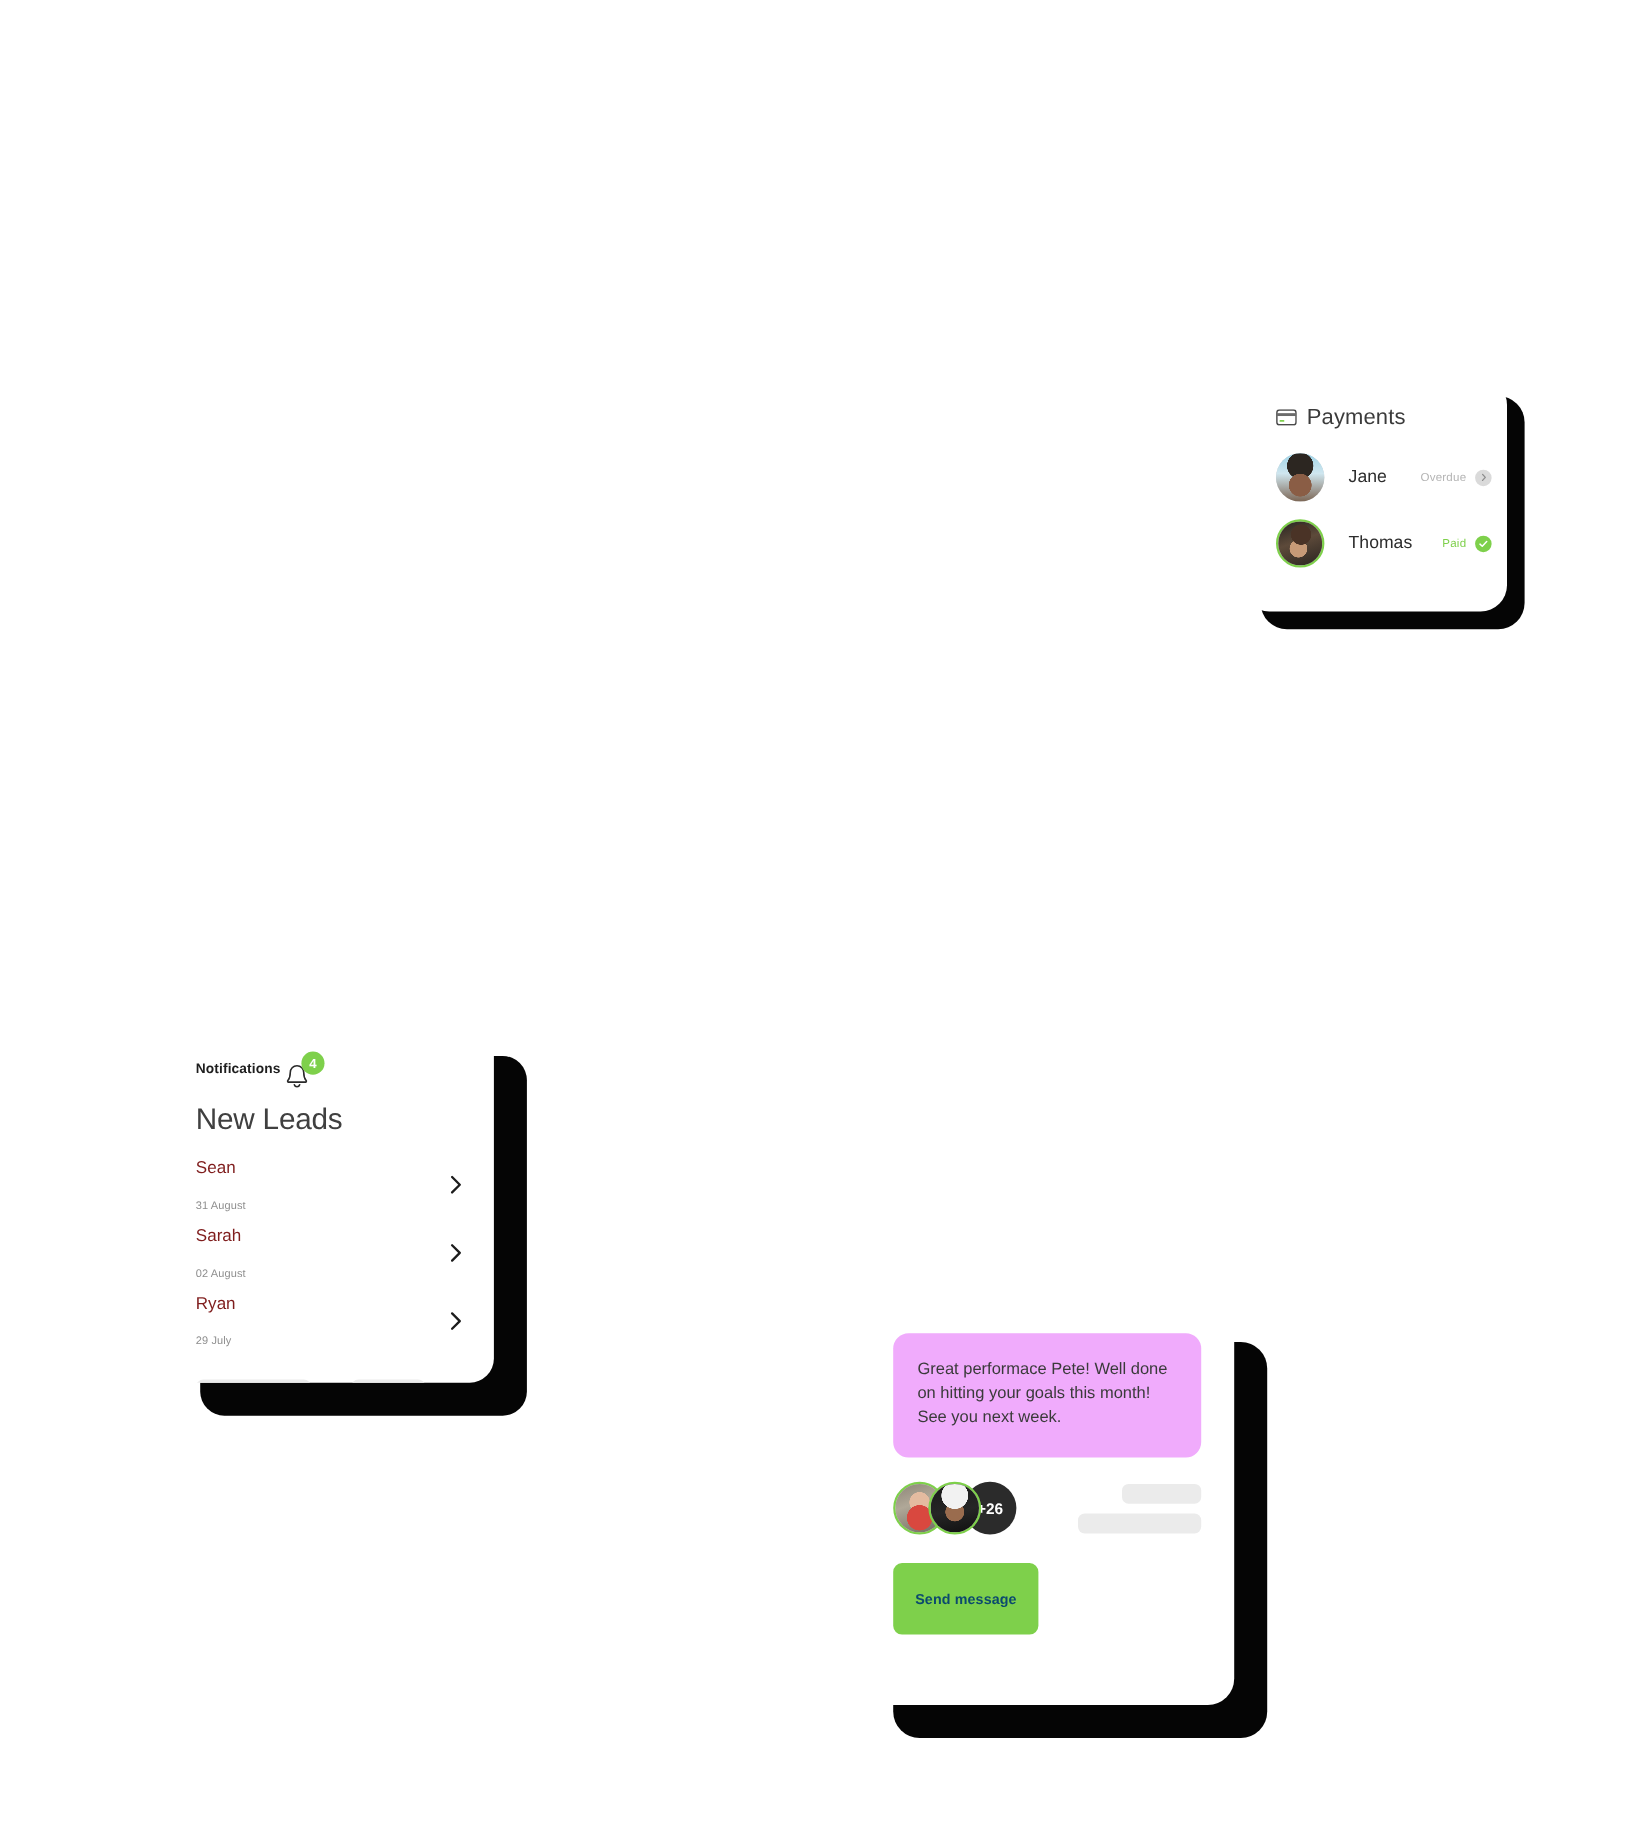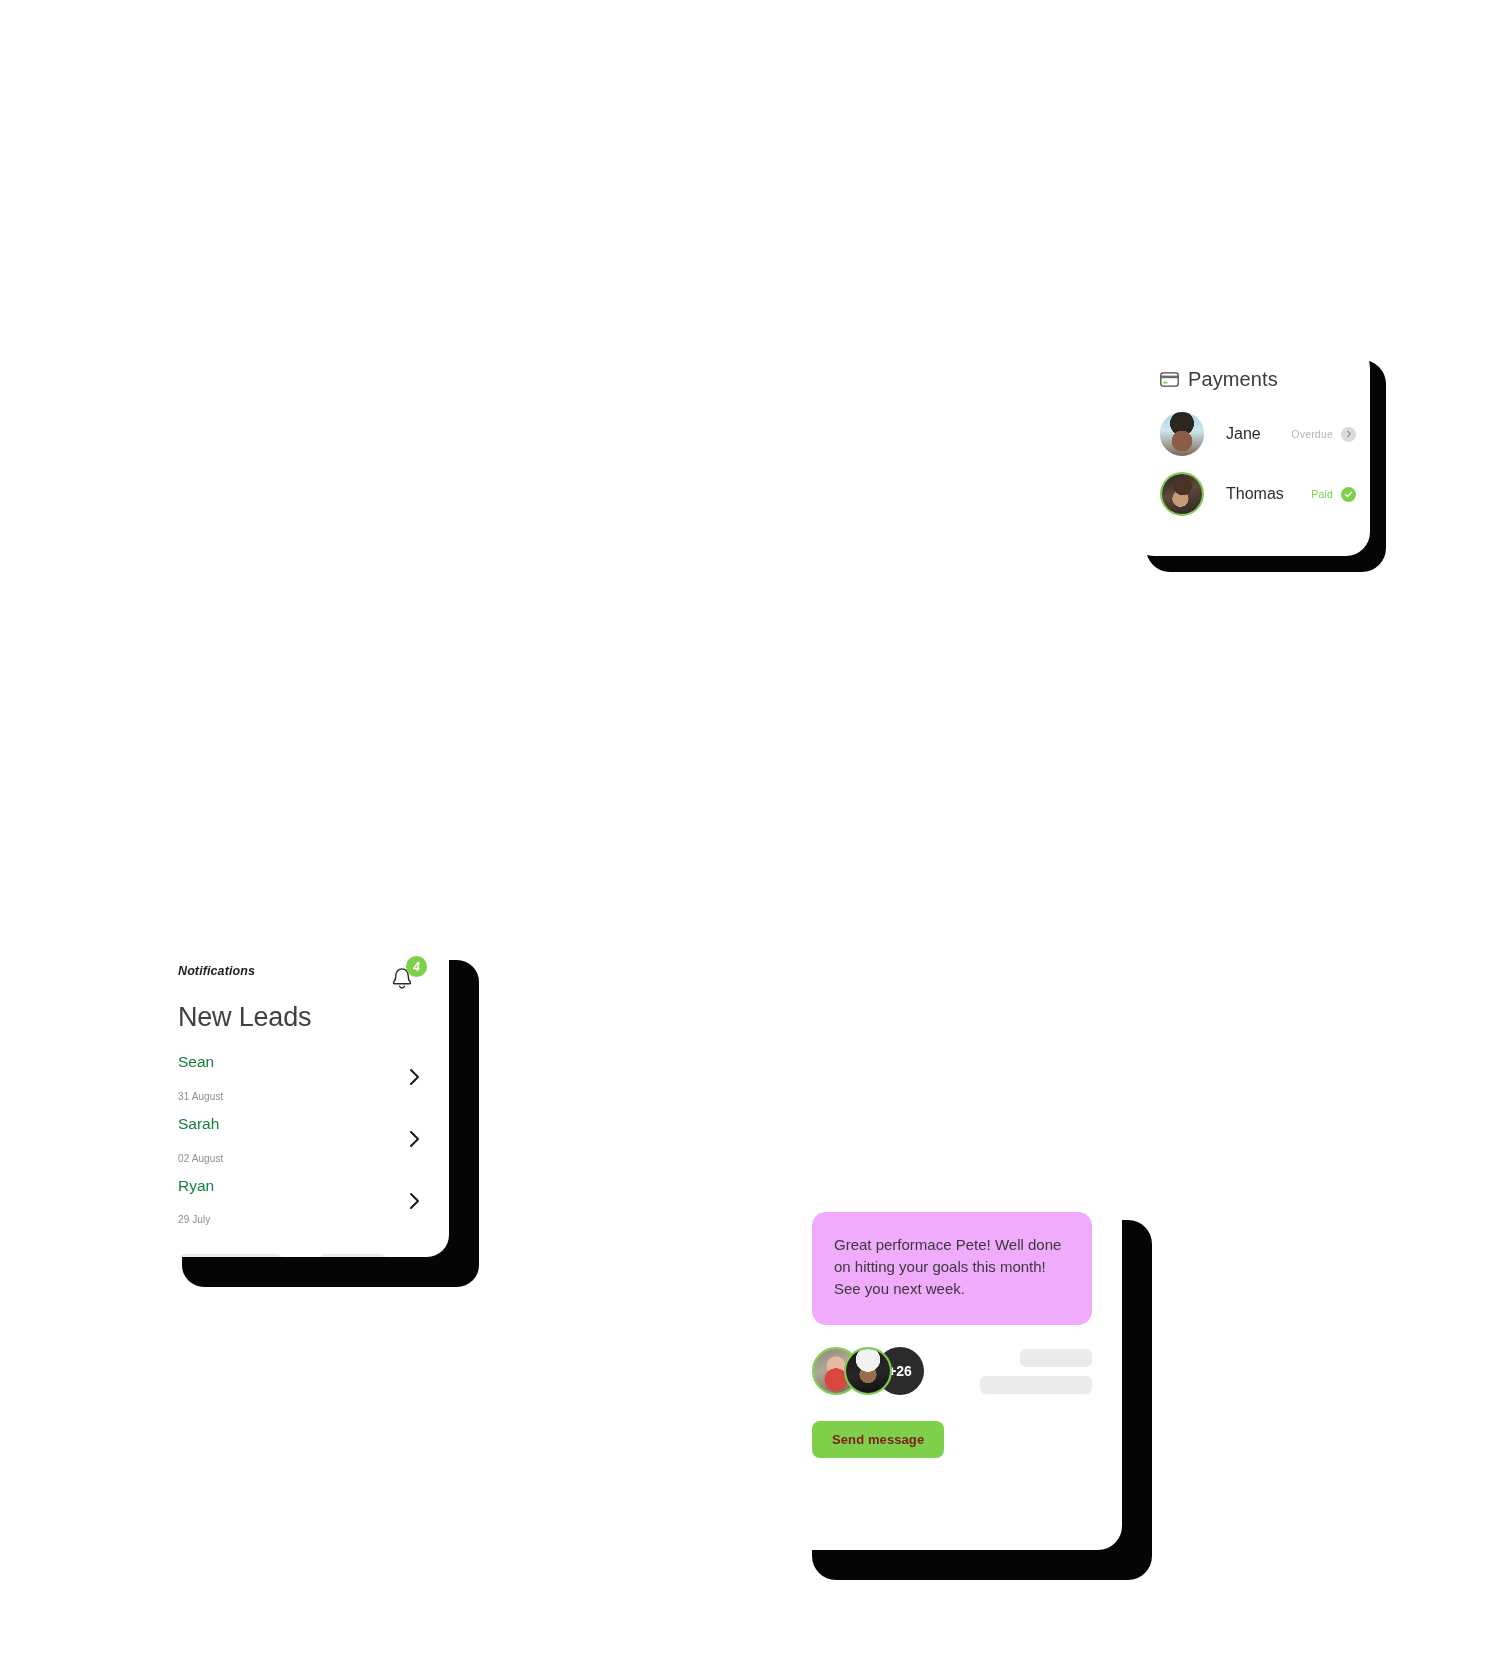--- a/index.html
+++ b/index.html
@@ -107,23 +107,21 @@
     top: 930px;
     width: 297px;
     height: 327px;
     border-radius: 22px;
     box-shadow: 30px 30px 0 0 #050505;
   }
 
   .notif-head {
     display: flex;
     align-items: flex-start;
-    justify-content: space-between;
     padding: 34px 26px 0 26px;
-    font-style: italic;
   }
   .notif-label {
     font-size: 12.5px;
     color: #1e1e1e;
     font-weight: 600;
     letter-spacing: .1px;
   }
   .bell-wrap { position: relative; width: 36px; height: 30px; }
   .bell-badge {
     position: absolute;
@@ -148,21 +146,21 @@
 
   .lead-list { padding: 14px 26px 0 26px; }
   .lead-row {
     display: flex;
     align-items: center;
     justify-content: space-between;
     padding: 6px 0 7px 0;
   }
   .lead-name {
     font-size: 15.5px;
-    color: #15803d;
+    color: #7f1d1d;
     font-weight: 400;
     line-height: 1.15;
   }
   .lead-date {
     font-size: 10px;
     color: #8e8e8e;
     margin-top: 20px;
     letter-spacing: .1px;
   }
   .chev {
@@ -244,27 +242,27 @@
 
   .msg-skels { display: flex; flex-direction: column; gap: 9px; width: 112px; }
   .msg-skels .skel { height: 18px; border-radius: 6px; }
   .msg-skels .skel.a { width: 64%; margin-left: auto; }
   .msg-skels .skel.b { width: 100%; }
 
   .send-btn {
     display: inline-block;
     margin: 26px 0 0 30px;
     background: #7ED04B;
-    color: #7f1d1d;
+    color: #0c4a6e;
     border: none;
     border-radius: 8px;
     font-family: "Liberation Sans", sans-serif;
     font-size: 13px;
     font-weight: 600;
-    padding: 11px 20px;
+    padding: 25px 20px;
     cursor: pointer;
     letter-spacing: .1px;
   }
 
   
   .ph { position: absolute; inset: 0; }
   .ph-thomas {
     background:
       radial-gradient(circle at 52% 30%, #4a3326 0 26%, rgba(74,51,38,0) 27%),
       radial-gradient(circle at 46% 62%, #c79a77 0 24%, rgba(199,154,119,0) 25%),

